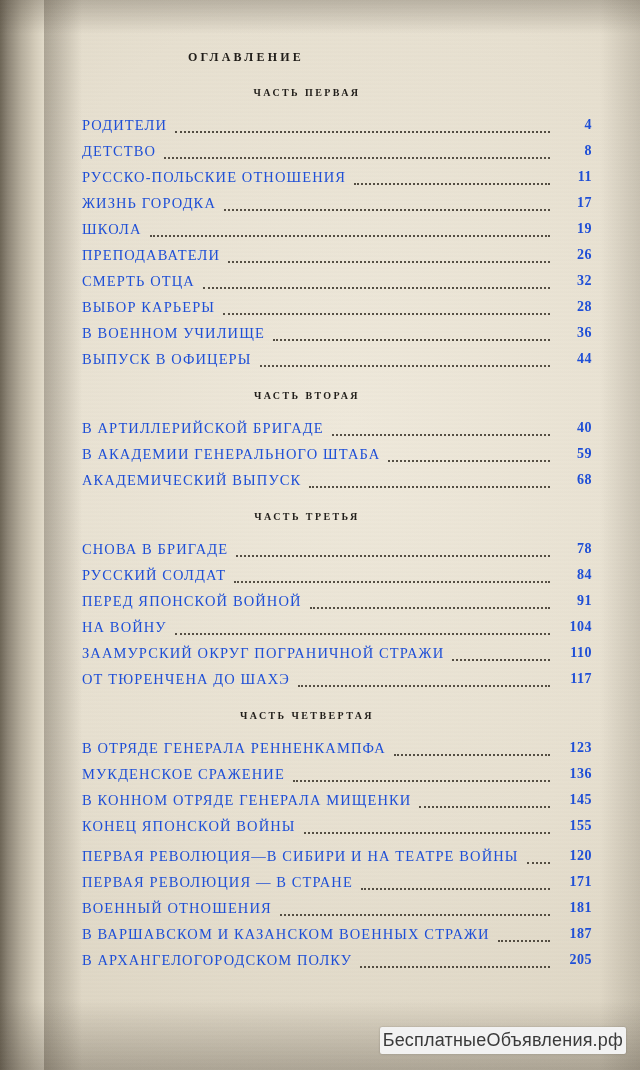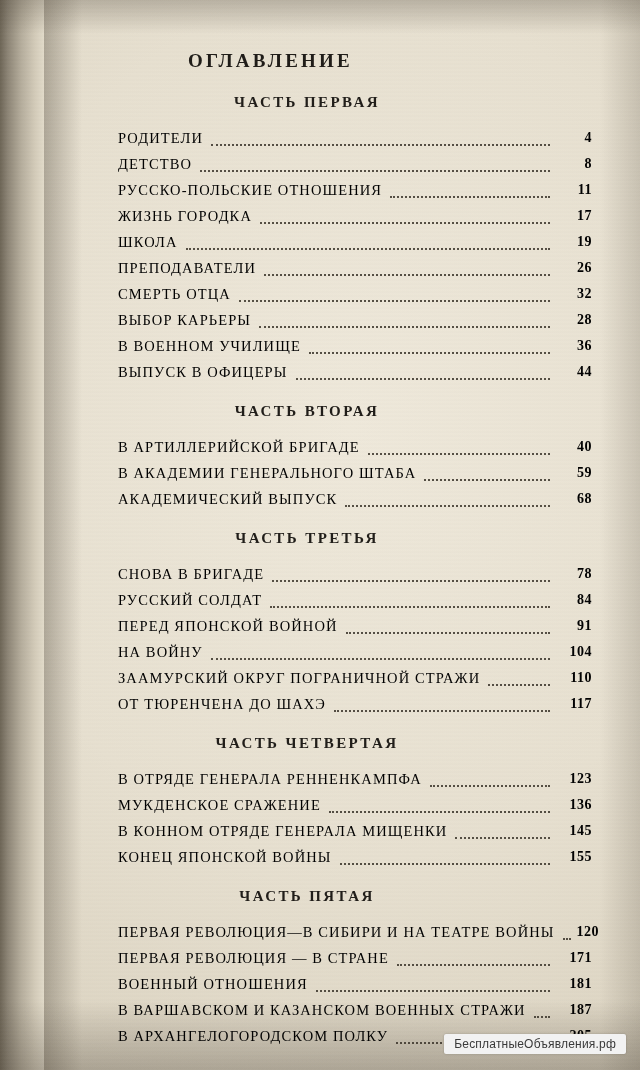--- a/index.html
+++ b/index.html
@@ -55,49 +55,48 @@
 
   .content {
     position: absolute;
     left: 82px;
     top: 50px;
     width: 510px;
     color: #221f1b;
   }
 
   .toc-title {
-    font-size: 19px;
+    font-size: 12px;
     letter-spacing: 3.2px;
     font-weight: 700;
     margin-left: 106px;
     margin-bottom: 22px;
     color: #1e1b17;
   }
 
   .part-head {
     text-align: center;
-    font-size: 15px;
+    font-size: 10px;
     font-weight: 700;
     letter-spacing: 2.4px;
     margin: 18px 0 14px 0;
     color: #1f1c18;
     padding-right: 60px;
   }
   .part-head.first { margin-top: 4px; }
 
   .entry {
     position: relative;
     display: flex;
     align-items: flex-end;
     font-size: 14.5px;
     letter-spacing: 1.1px;
     line-height: 26px;
     height: 26px;
-    color: #000000;
-    margin-left: 36px;
+    color: #1d4ed8;
   }
   .entry .label {
     white-space: nowrap;
   }
   .entry .dots {
     flex: 1 1 auto;
     margin: 0 6px 5px 8px;
     border-bottom: 2px dotted #3a342a;
     opacity: 0.85;
     min-width: 8px;
@@ -113,22 +112,22 @@
   
   .block { margin-bottom: 4px; }
 
   .watermark {
     position: absolute;
     right: 14px;
     bottom: 16px;
     background: #f2f2f2;
     color: #3a3a3a;
     font-family: "Liberation Sans", sans-serif;
-    font-size: 12px;
-    padding: 3px 10px;
+    font-size: 18px;
+    padding: 3px 3px;
     border-radius: 2px;
     letter-spacing: 0.2px;
     box-shadow: 0 0 2px rgba(0,0,0,0.25);
   }
 
   .grain {
     position: absolute;
     inset: 0;
     pointer-events: none;
     background-image:
@@ -275,21 +274,20 @@
         <span class="page">145</span>
       </div>
       <div class="entry">
         <span class="label">КОНЕЦ ЯПОНСКОЙ ВОЙНЫ</span>
         <span class="dots"></span>
         <span class="page">155</span>
       </div>
     </div>
 
     <div class="block">
-      <div class="part-head">ЧАСТЬ ПЯТАЯ</div>
       <div class="entry">
         <span class="label">ПЕРВАЯ РЕВОЛЮЦИЯ—В СИБИРИ И НА ТЕАТРЕ ВОЙНЫ</span>
         <span class="dots"></span>
         <span class="page">120</span>
       </div>
       <div class="entry">
         <span class="label">ПЕРВАЯ РЕВОЛЮЦИЯ — В СТРАНЕ</span>
         <span class="dots"></span>
         <span class="page">171</span>
       </div>

